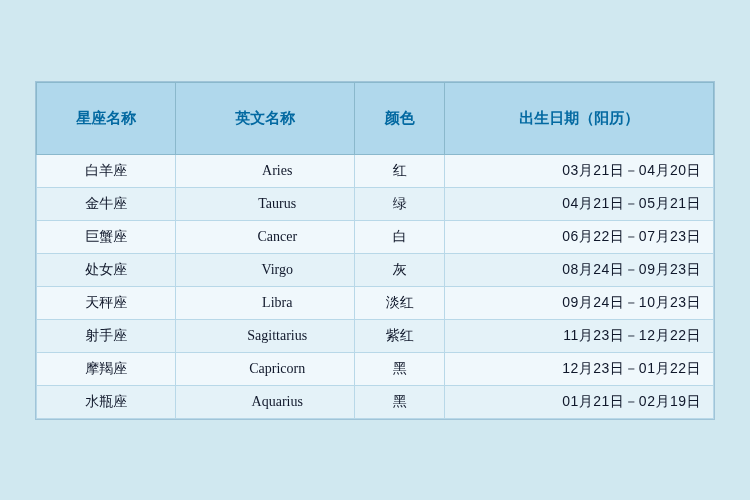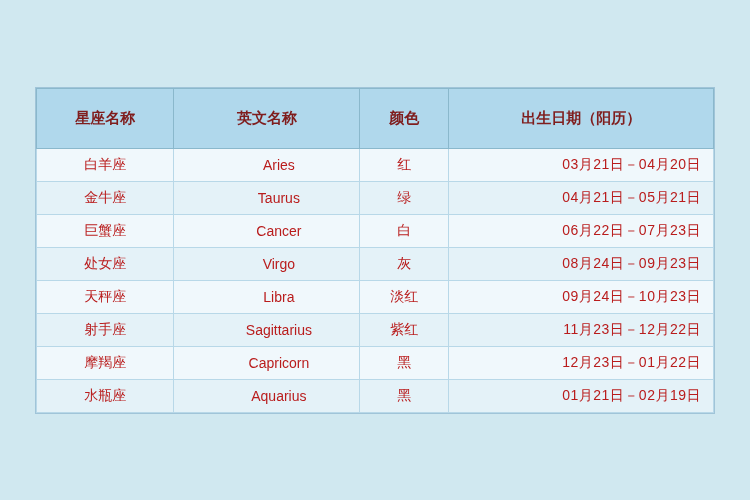--- a/index.html
+++ b/index.html
@@ -28,45 +28,45 @@
       width: 100%;
       border-collapse: collapse;
     }
 
     thead tr {
       background-color: #b0d8ec;
     }
 
     thead th {
       border: 1px solid #8ab8cc;
-      padding: 20px 12px;
+      padding: 26px 12px;
       text-align: center;
       font-size: 15px;
       font-weight: bold;
-      color: #7f1d1d;
+      color: #0369a1;
     }
 
     tbody tr {
       background-color: #f0f8fc;
     }
 
     tbody tr:nth-child(even) {
       background-color: #e4f2f8;
     }
 
     tbody td {
       border: 1px solid #b8d8e8;
       padding: 7px 12px;
       text-align: center;
       font-size: 14px;
-      color: #b91c1c;
+      color: #0f172a;
     }
 
     tbody td:nth-child(2) {
-      font-family: Liberation Sans, sans-serif;
+      font-family: Liberation Serif, serif;
       padding-left: 36px;
     }
 
     tbody td:nth-child(4) {
       font-family: Arial, "SimSun", serif;
       letter-spacing: 0.5px;
       text-align: right;
     }
   </style>
 </head>

